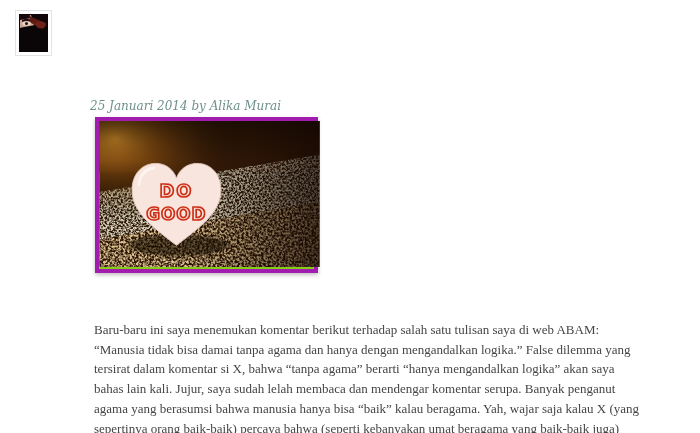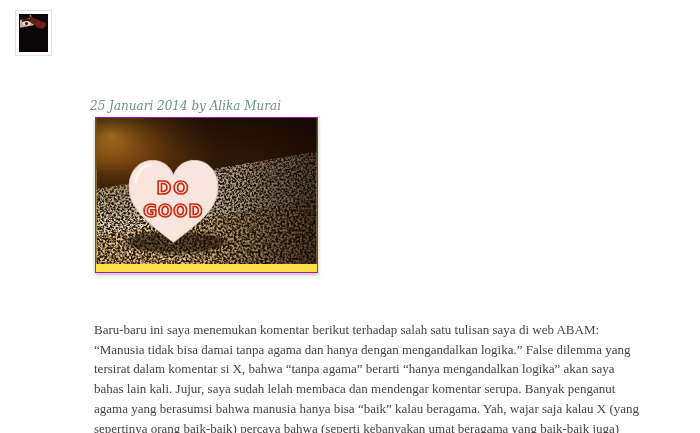--- a/index.html
+++ b/index.html
@@ -43,23 +43,23 @@
     font-size: 12px;
     color: #6e908c;
     margin-top: 19px;
   }
   .post-meta a { color: #6e908c; text-decoration: none; cursor: pointer; }
 
   
   .featured-image {
     position: absolute; left: 95px; top: 117px;
     width: 223px; height: 156px;
-    border: 1px solid #a21caf;
+    border: 4px solid #a21caf;
     box-shadow: 0 2px 4px rgba(0,0,0,0.25);
-    background: #fde047;
+    background: #84cc16;
   }
   .featured-image svg { display: block; width: 221px; height: 146px; }
 
   
   .post-body {
     position: absolute; left: 94px; top: 320px;
     width: 548px;
     font-size: 13px;
     line-height: 19.7px;
     color: #454545;

